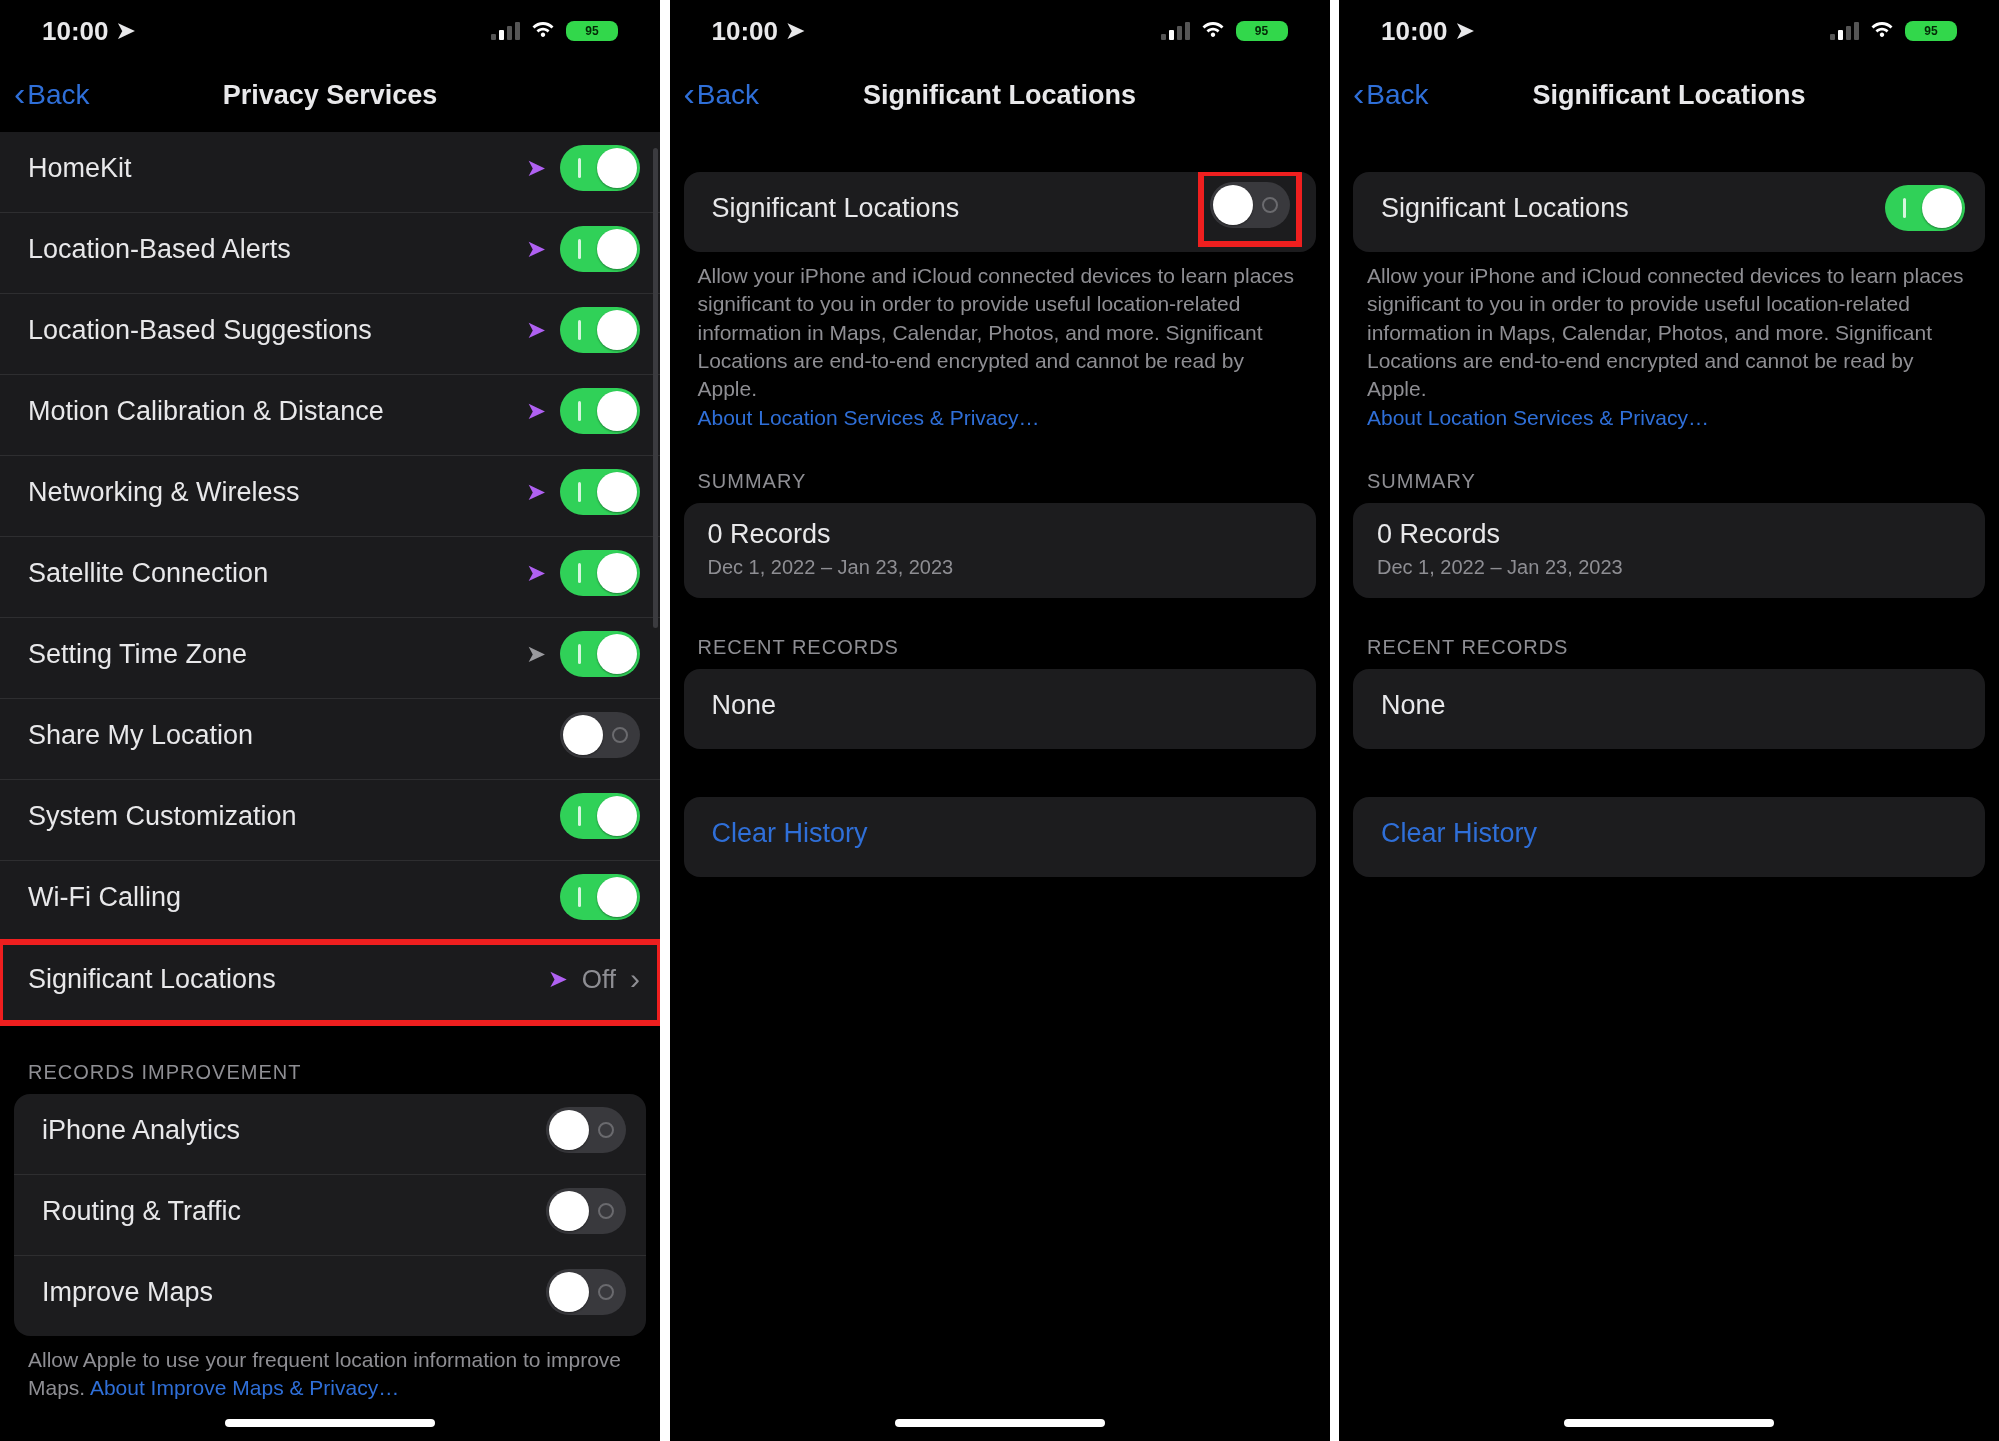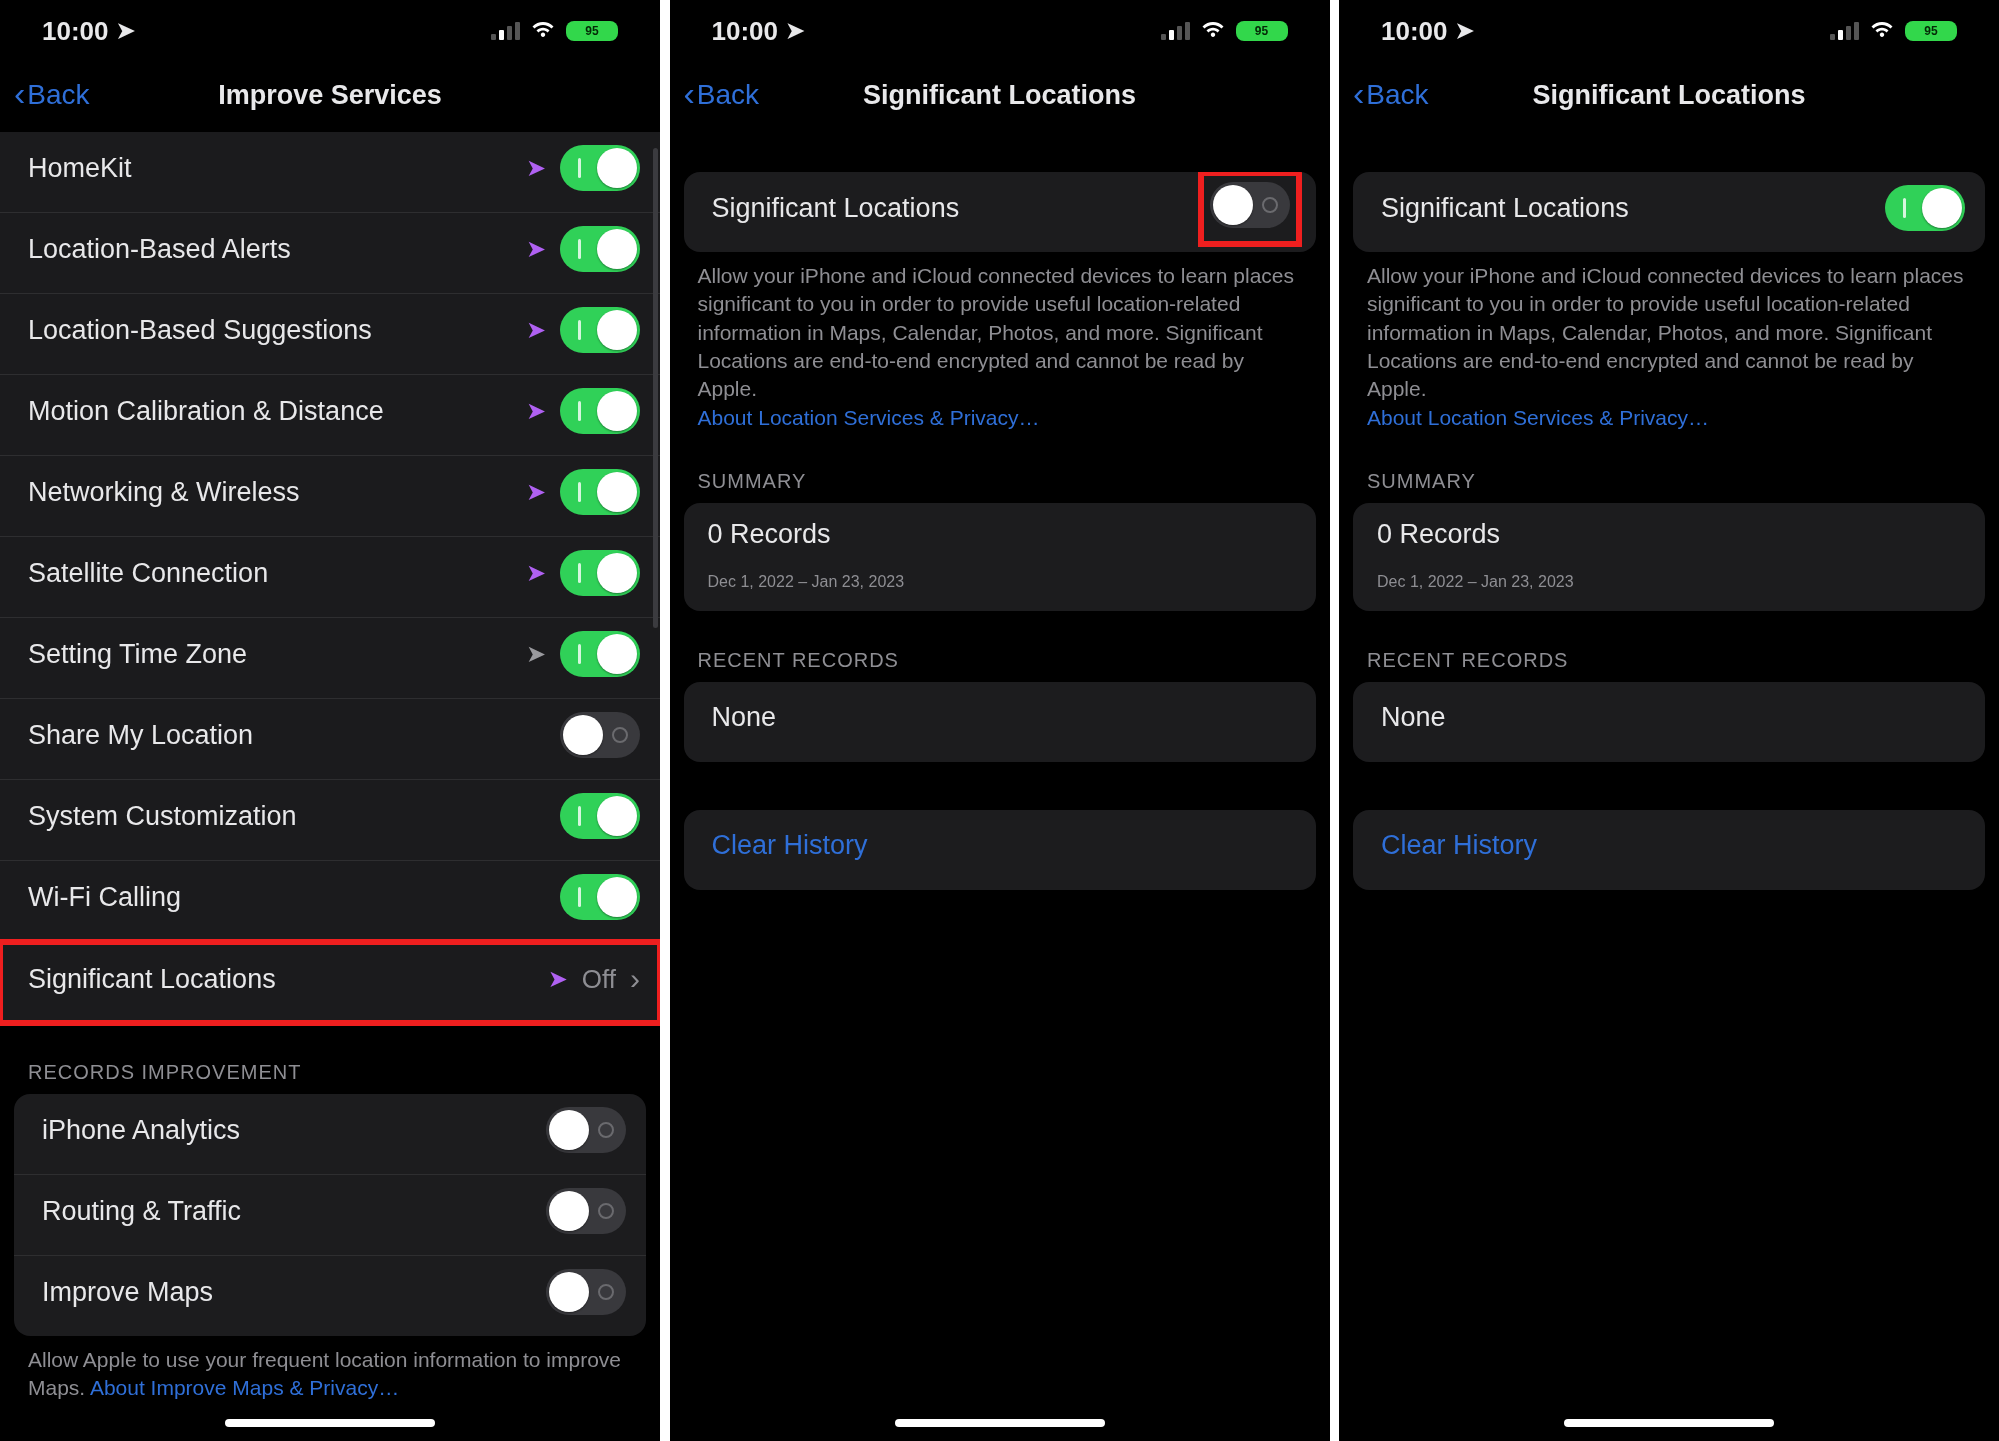--- a/index.html
+++ b/index.html
@@ -109,21 +109,21 @@
   .arrow-ic.grey{color:var(--arrow-grey)}
   .chev-right{color:var(--sub);font-size:30px;line-height:0}
   .val-off{color:var(--sub);font-size:26px}
   .highlight{outline:6px solid var(--red);outline-offset:-3px}
   .footnote{
     color:var(--sub);font-size:21px;line-height:1.35;padding:10px 28px 0 28px;
   }
   .footnote .lnk,.lnk{color:var(--link)}
   .summary-row{display:block;padding:14px 24px 18px 24px;min-height:auto;line-height:1.3}
   .summary-row .main{font-size:27px}
-  .summary-row .sub{font-size:16px;color:var(--sub);margin-top:20px}
+  .summary-row .sub{font-size:20px;color:var(--sub);margin-top:2px}
   .clear-row{color:var(--link)}
   .home-ind{
     position:absolute;bottom:14px;left:50%;transform:translateX(-50%);
     width:210px;height:8px;border-radius:4px;background:#fff;
   }
   .scroll-hint{
     position:absolute;right:2px;top:148px;width:5px;height:480px;background:#3b3b3f;border-radius:3px;
   }
   .toggle-box{position:relative;display:inline-block;padding:6px}
   .toggle-box.red{outline:6px solid var(--red);outline-offset:0}
@@ -156,21 +156,21 @@
           <span class="batt-pill">95</span>
         </span>
       </div>
     </div>
 
     <div class="nav">
       <div class="nav-back">
         <span class="chev">‹</span>
         <span>Back</span>
       </div>
-      <div class="nav-title">Improve Services</div>
+      <div class="nav-title">Privacy Services</div>
     </div>
 
     <div class="group first">
       <div class="row">
         <span>HomeKit</span>
         <span class="right">
           <span class="arrow-ic purple">➤</span>
           <span class="toggle on">
               <span class="bar"></span>
               <span class="knob"></span>

